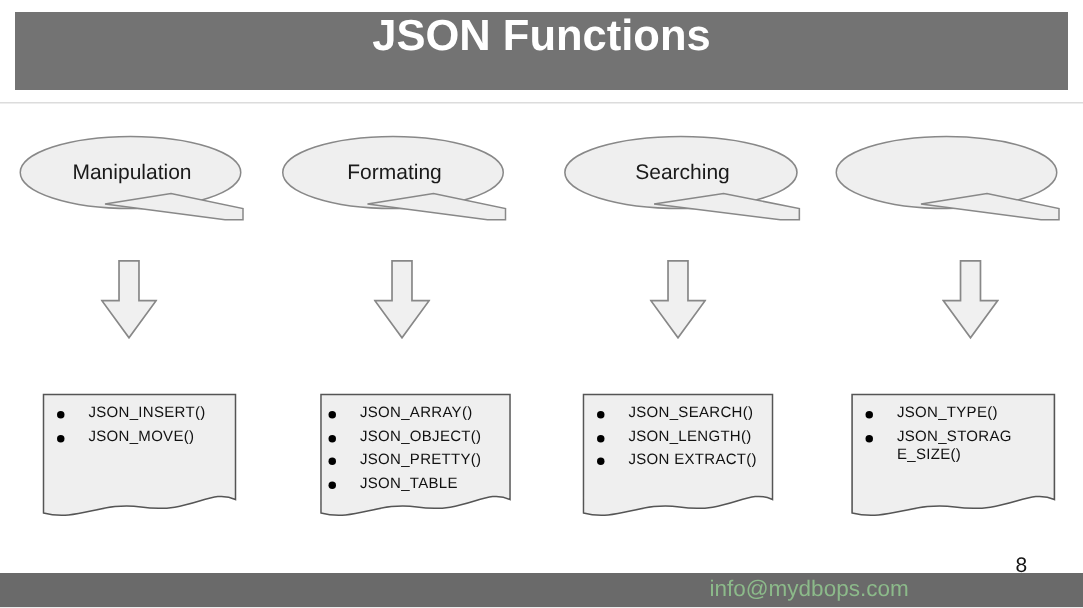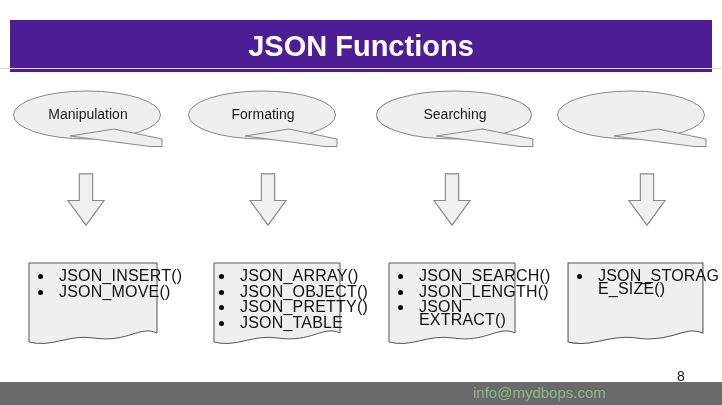--- a/index.html
+++ b/index.html
@@ -2,22 +2,22 @@
 <html><head>
 <meta charset="utf-8">
 <style>
   html,body{margin:0;padding:0;background:#fff;}
   .slide{
     position:relative;width:722px;height:405px;background:#ffffff;overflow:hidden;
     font-family:"Liberation Sans", sans-serif;
   }
   
   .header-bar{
-    position:absolute;left:10px;top:20px;width:702px;height:52px;
-    background:#4c1d95;display:flex;align-items:center;justify-content:center;
+    position:absolute;left:10px;top:8px;width:702px;height:52px;
+    background:#737373;display:flex;align-items:flex-start;justify-content:center;
   }
   .header-title{
     color:#ffffff;font-size:29px;font-weight:bold;letter-spacing:0px;
   }
   .header-divider{
     position:absolute;left:0;top:68px;width:722px;height:1px;background:#dcdcdc;
   }
   
   .bubble{position:absolute;top:90px;width:152px;height:58px;}
   .bubble svg{display:block;width:100%;height:100%;}
@@ -35,21 +35,21 @@
   .doc{position:absolute;top:262px;height:88px;}
   .doc svg{display:block;width:100%;height:100%;}
   .doc-list{
     position:absolute;top:270px;margin:0;padding:0 0 0 10px;list-style:none;
   }
   .doc-list li{display:flex;margin:0 0 3px 0;}
   .bullet{
     flex:none;width:5px;height:5px;border-radius:50%;background:#000;margin-top:4px;
   }
   .item-text{
-    margin-left:16px;font-size:16px;line-height:12.5px;color:#111;
+    margin-left:16px;font-size:10px;line-height:12.5px;color:#111;
     white-space:pre-line;letter-spacing:0.2px;
   }
   
   .footer-bar{
     position:absolute;left:0;top:382px;width:722px;height:23px;background:#6a6a6a;
   }
   .footer-link{
     position:absolute;top:384px;font-size:15px;color:#8cba8a;text-decoration:none;
   }
   .footer-link.site{left:108px;}
@@ -177,20 +177,24 @@
         <span class="item-text">JSON_LENGTH()</span>
       </li>
     <li>
         <span class="bullet"></span>
         <span class="item-text">JSON EXTRACT()</span>
       </li>
   </ul>
   <ul class="doc-list" style="left:567px;width:137px;">
     <li>
         <span class="bullet"></span>
+        <span class="item-text">JSON_TYPE()</span>
+      </li>
+    <li>
+        <span class="bullet"></span>
         <span class="item-text">JSON_STORAG
 E_SIZE()</span>
       </li>
   </ul>
 
   <div class="footer-bar"></div>
   <a class="footer-link mail" href="#">info@mydbops.com</a>
   <div class="page-number">8</div>
 
 </div>

